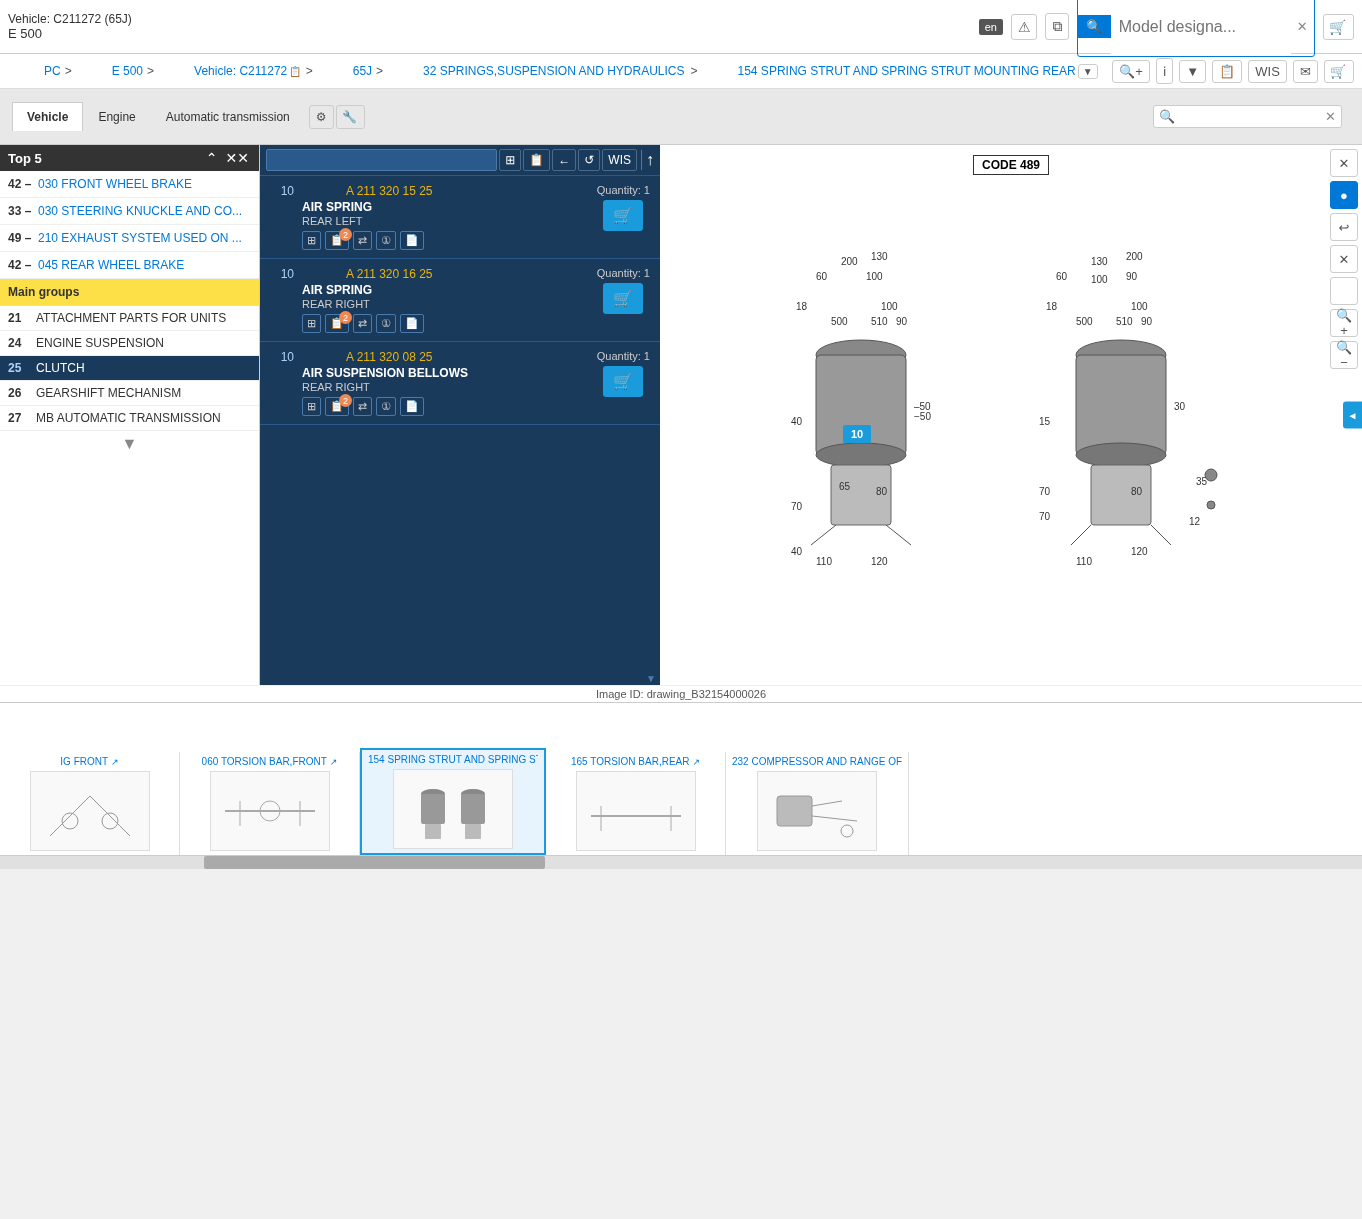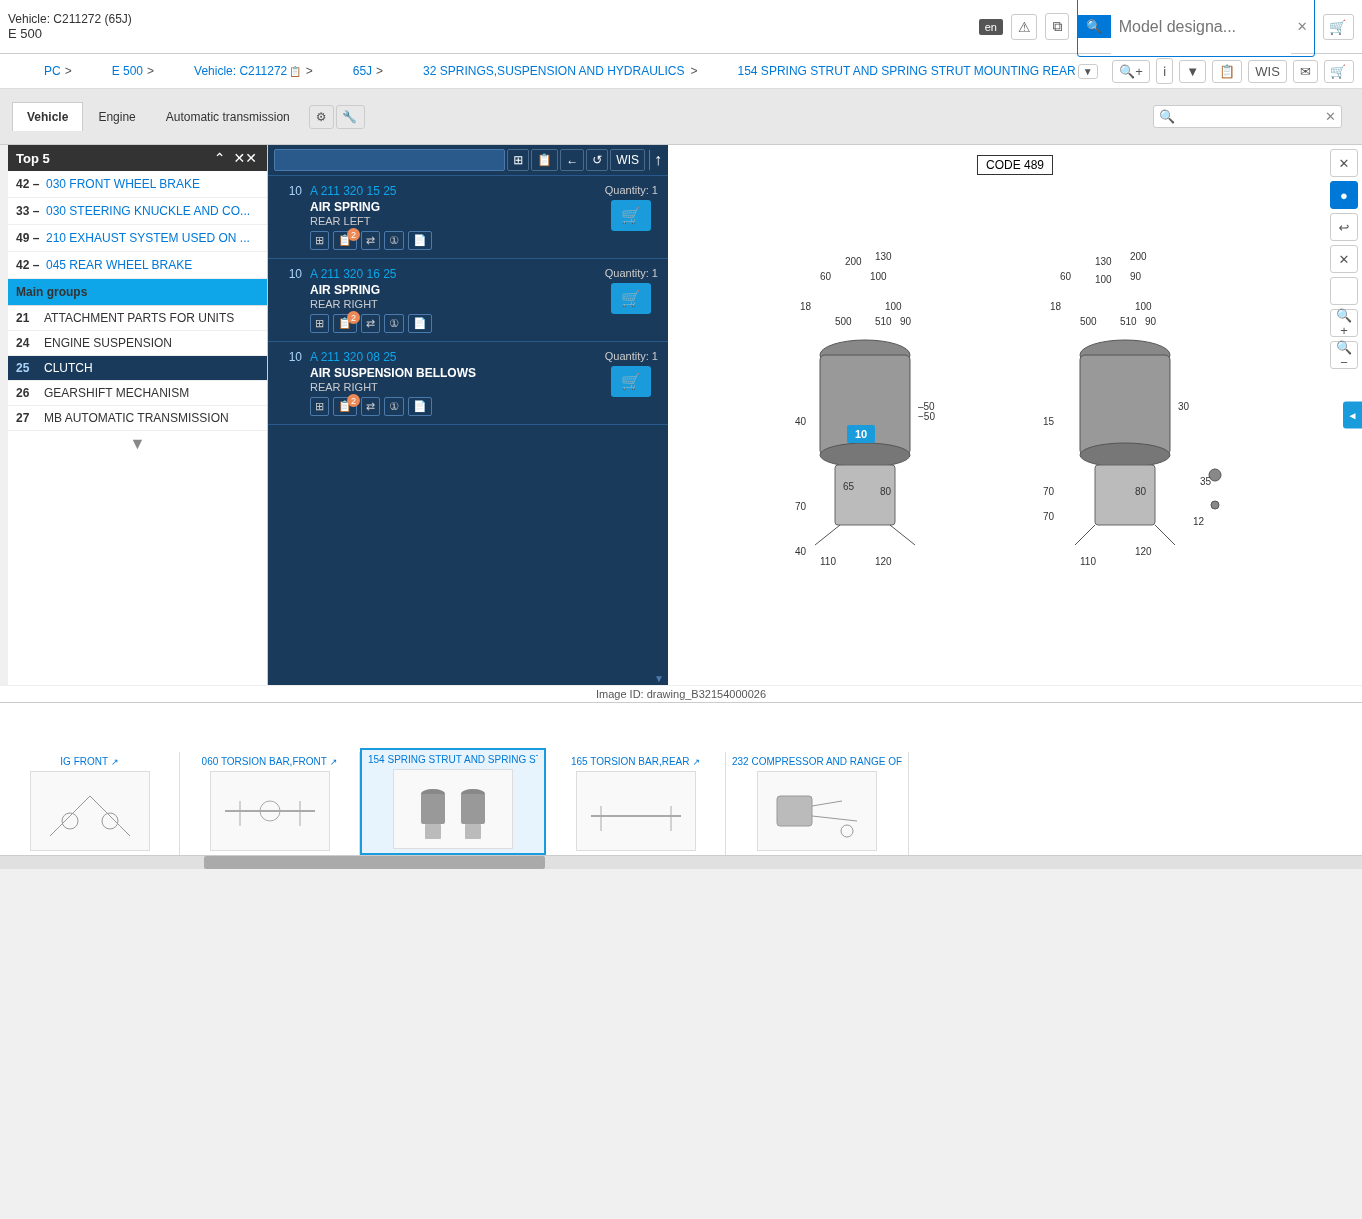--- a/index.html
+++ b/index.html
@@ -146,21 +146,20 @@
       padding: 3px 5px;
       color: #888;
       font-size: 13px;
     }
 
     
     .main-content {
       display: flex;
       height: calc(1219px - 54px - 38px - 33px - 580px);
       min-height: 540px;
-      padding-left: 8px;
     }
 
     
     .sidebar {
       width: 260px;
       min-width: 260px;
       background: #fff;
       border-right: 1px solid #ccc;
       overflow-y: auto;
     }
@@ -195,21 +194,21 @@
     .sidebar-item .item-num {
       color: #333;
       min-width: 30px;
       font-weight: bold;
     }
     .sidebar-section-title {
       padding: 6px 8px;
       font-size: 12px;
       font-weight: bold;
       color: #333;
-      background: #0ea5e9;
+      background: #fde047;
       border-bottom: 1px solid #ddd;
     }
     .sidebar-main-item {
       padding: 5px 8px;
       border-bottom: 1px solid #eee;
       cursor: pointer;
       font-size: 12px;
       color: #333;
       display: flex;
       align-items: flex-start;
@@ -250,21 +249,21 @@
       align-items: flex-start;
       gap: 8px;
     }
     .part-num {
       min-width: 24px;
       color: #aad4f5;
       font-size: 12px;
       text-align: right;
     }
     .part-details { flex: 1; }
-    .part-code { font-size: 12px; color: #0ea5e9; margin-bottom: 2px; }
+    .part-code { font-size: 12px; color: #eab308; margin-bottom: 2px; margin-left: 44px; }
     .part-name { font-size: 12px; color: #fff; font-weight: bold; margin-bottom: 1px; }
     .part-desc { font-size: 11px; color: #ccc; margin-bottom: 4px; }
     .part-icons {
       display: flex;
       gap: 4px;
       align-items: center;
     }
     .part-icon-btn {
       background: none;
       border: 1px solid #4a7aac;
@@ -345,21 +344,21 @@
     }
     .code-badge {
       position: absolute;
       top: 10px;
       left: 50%;
       transform: translateX(-50%);
       background: #fff;
       border: 1px solid #333;
       padding: 2px 8px;
       font-size: 12px;
-      font-weight: normal;
+      font-weight: bold;
     }
 
     
     .bottom-bar {
       background: #fff;
       border-top: 1px solid #ccc;
       overflow: hidden;
     }
     .thumb-strip {
       display: flex;

